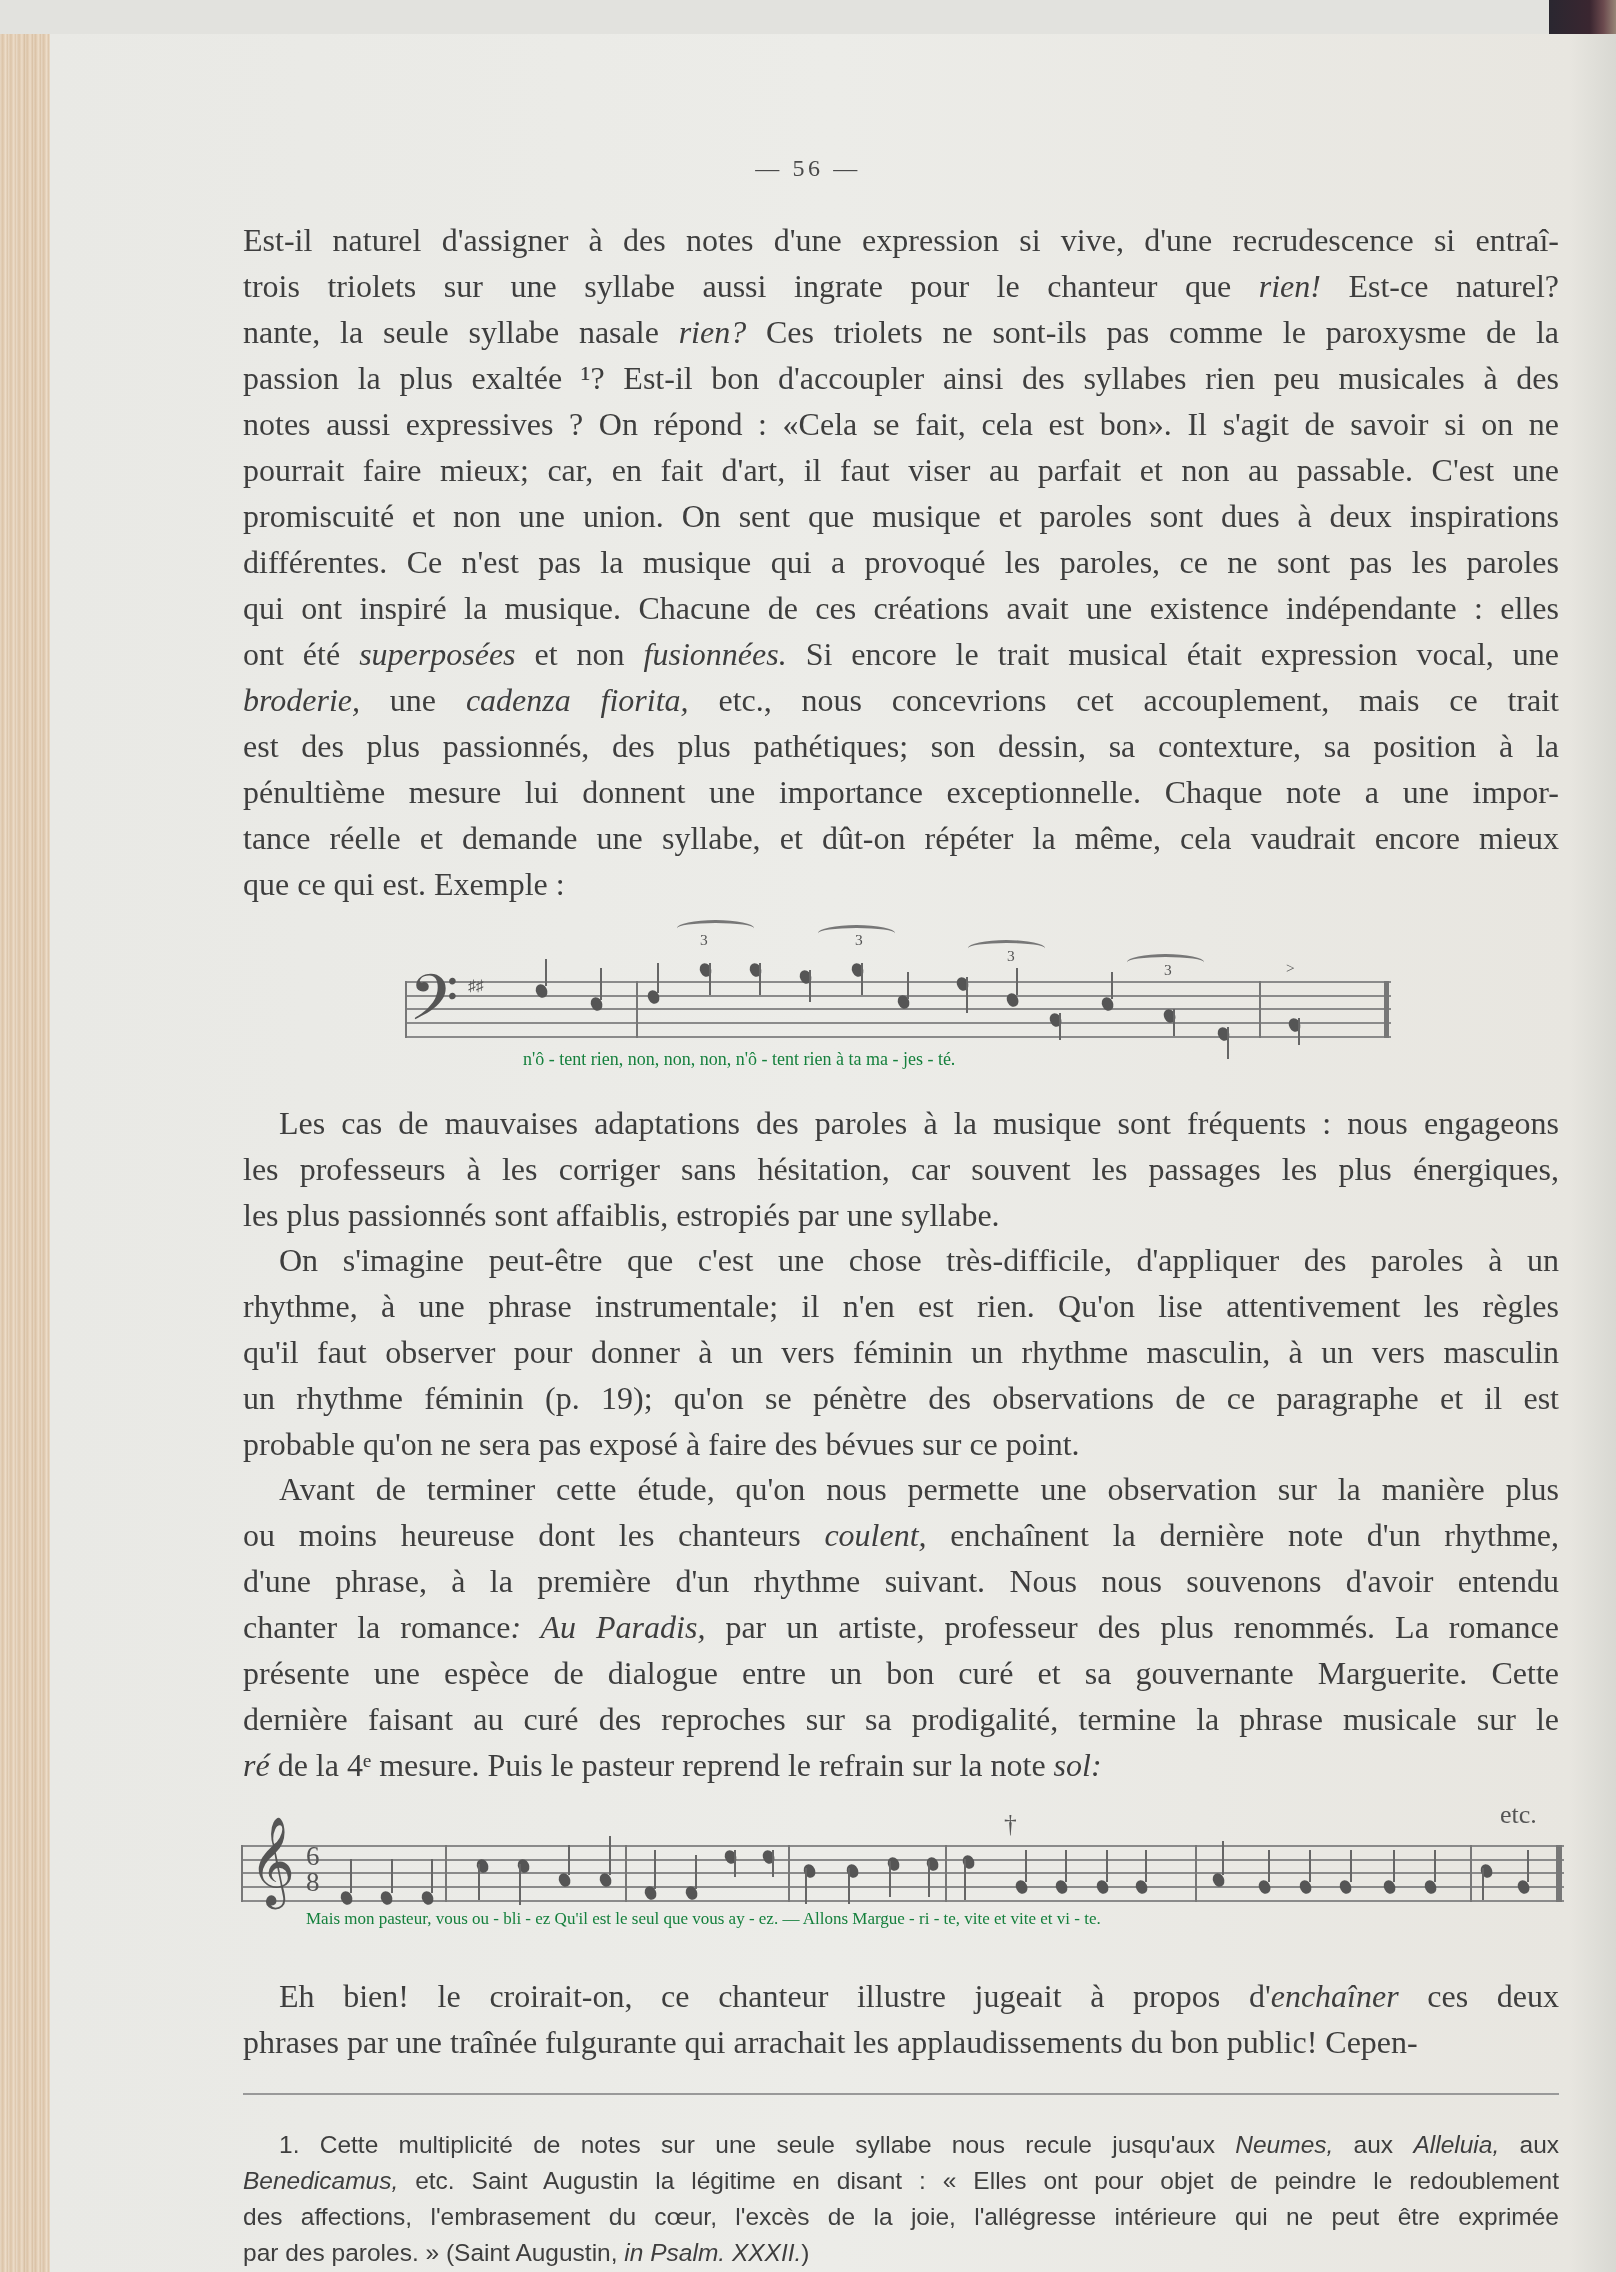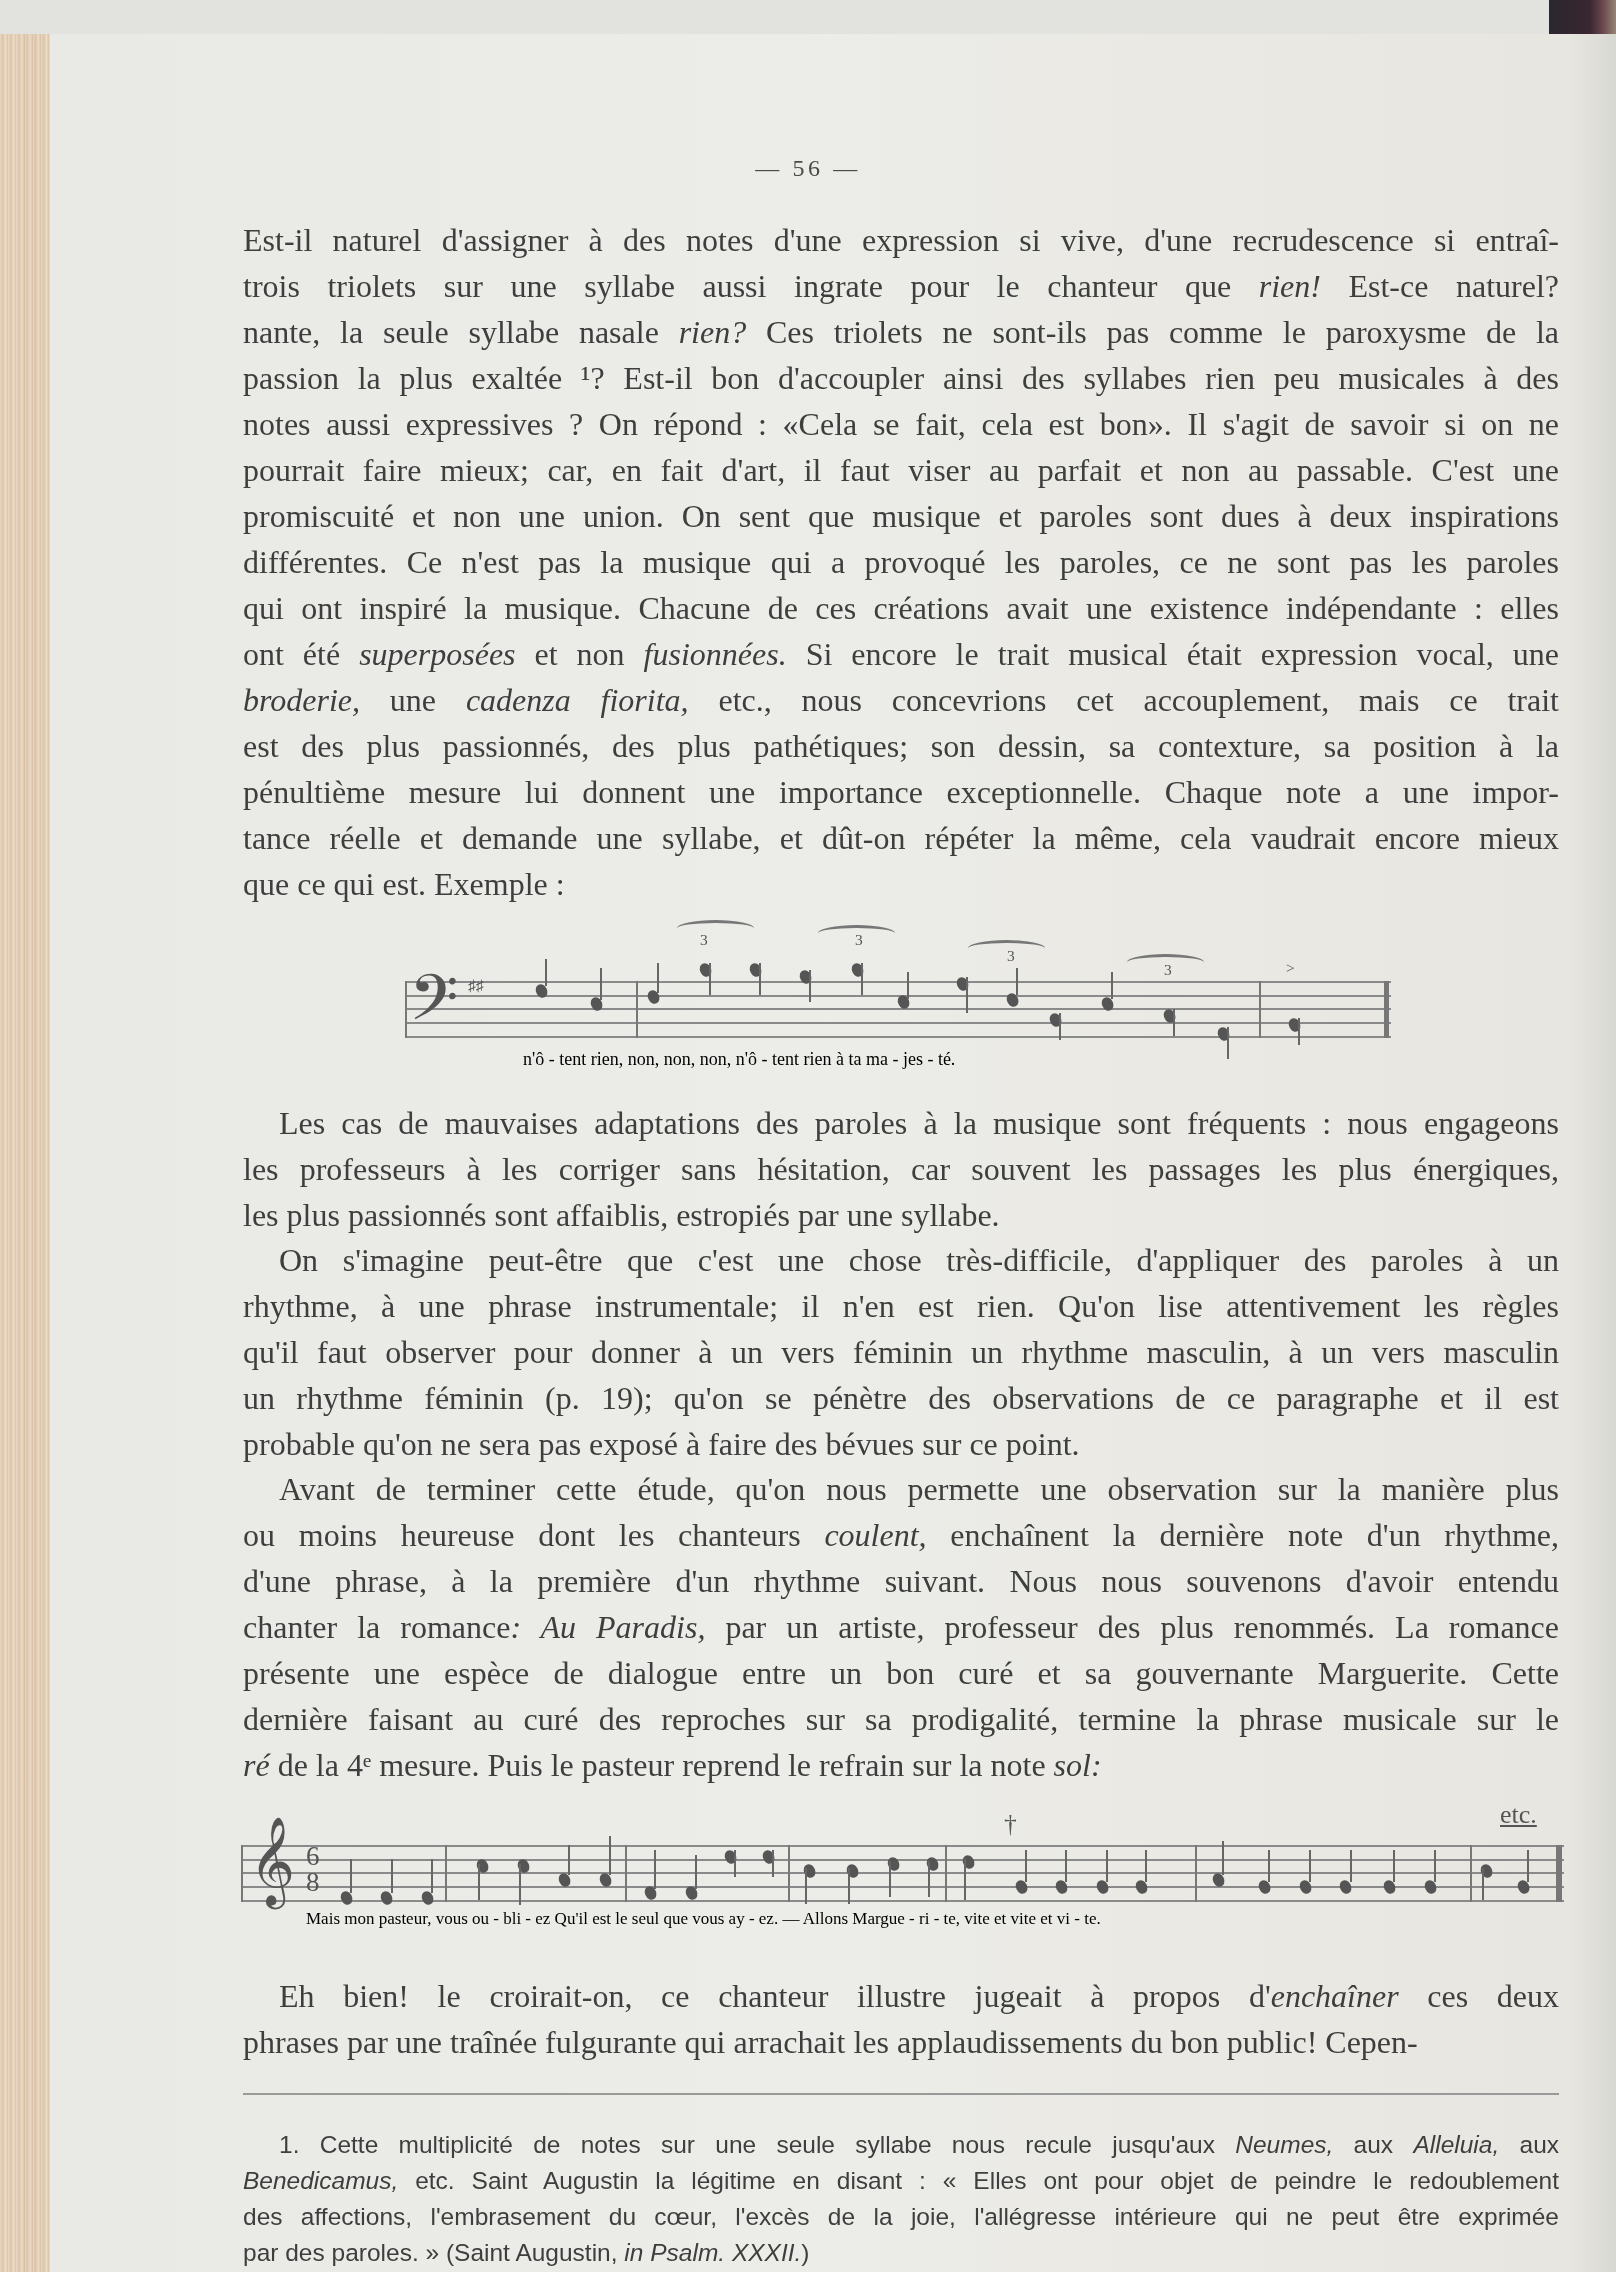--- a/index.html
+++ b/index.html
@@ -26,21 +26,21 @@
   .indent { padding-left:36px; }
   em { font-style: italic; }
 
   .music { position:absolute; color:#555; }
   .staff-lines { position:absolute; }
   .staff-line { position:absolute; left:0; right:0; height:2.3px; background:#8a8a8a; }
   .barline { position:absolute; width:2.3px; background:#777; }
   .note { position:absolute; width:11px; height:13.6px; border-radius:50%; background:#555; transform:rotate(-25deg); }
   .stem { position:absolute; width:1.8px; background:#666; }
   .slur { position:absolute; border-top:3.6px solid #777; border-radius:50% 50% 0 0; height:13.6px; }
-  .lyrics { position:absolute; font-size:18px; color:#000000; white-space:nowrap; font-family:"Liberation Serif", serif; }
+  .lyrics { position:absolute; font-size:18px; color:#15803d; white-space:nowrap; font-family:"Liberation Serif", serif; }
   .clef { position:absolute; font-size:77px; color:#555; line-height:1; }
   .small-num { position:absolute; font-size:15.5px; color:#555; }
   .etc { position:absolute; font-size:26px; color:#555; }
 
   .rule { position:absolute; left:243px; width:1316px; height:2.3px; background:#999; }
   .footnote { position:absolute; left:243px; width:1316px; color:#3e3e3e;
     font-family:"Liberation Sans", "DejaVu Sans", sans-serif; font-size:24.5px; line-height:36px; }
   .footnote .ln { display:block; text-align:justify; text-align-last:justify; white-space:nowrap; }
   .footnote .ln.last { text-align-last:left; }
   .footnote .ind { padding-left:36px; }
@@ -158,21 +158,21 @@
       <span class="ln"><span>ou moins heureuse dont les chanteurs </span><em>coulent,</em><span> enchaînent la dernière note d'un rhythme,</span></span>
       <span class="ln"><span>d'une phrase, à la première d'un rhythme suivant. Nous nous souvenons d'avoir entendu</span></span>
       <span class="ln"><span>chanter la romance</span><em>: Au Paradis,</em><span> par un artiste, professeur des plus renommés. La romance</span></span>
       <span class="ln"><span>présente une espèce de dialogue entre un bon curé et sa gouvernante Marguerite. Cette</span></span>
       <span class="ln"><span>dernière faisant au curé des reproches sur sa prodigalité, termine la phrase musicale sur le</span></span>
       <span class="ln last"><span></span><em>ré</em><span> de la 4ᵉ mesure. Puis le pasteur reprend le refrain sur la note </span><em>sol:</em></span>
     </p>
 </div>
 
 <div class="music" style="left:236px; top:1800px; width:1332px; height:150px;">
-  <div class="etc" style="left:1264px; top:0px;text-decoration:underline;">etc.</div>
+  <div class="etc" style="left:1264px; top:0px;">etc.</div>
   <div class="small-num" style="left:768px; top:9px; font-size:25.5px;">†</div>
   <div class="staff-lines" style="left:4.5px; top:45px; width:1323px; height:57px;">
     <div class="staff-line" style="top:0;"></div>
     <div class="staff-line" style="top:13.6px;"></div>
     <div class="staff-line" style="top:27px;"></div>
     <div class="staff-line" style="top:41px;"></div>
     <div class="staff-line" style="top:55px;"></div>
   </div>
   <div class="barline" style="left:4.5px; top:45px; height:57px;"></div>
   <div class="barline" style="left:209px; top:45px; height:57px;"></div>

